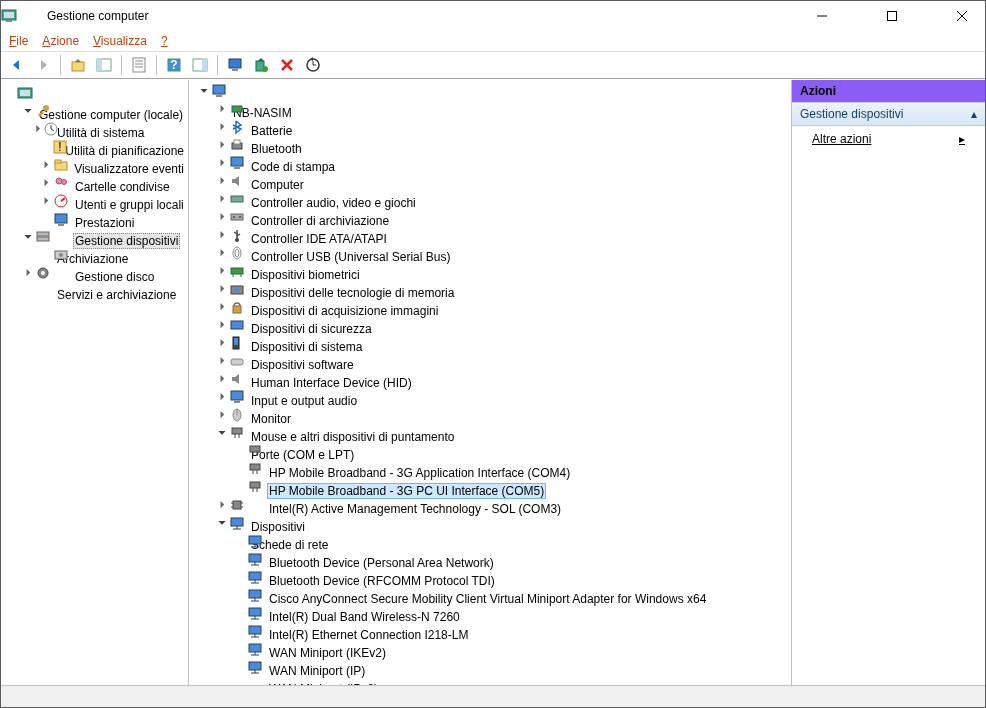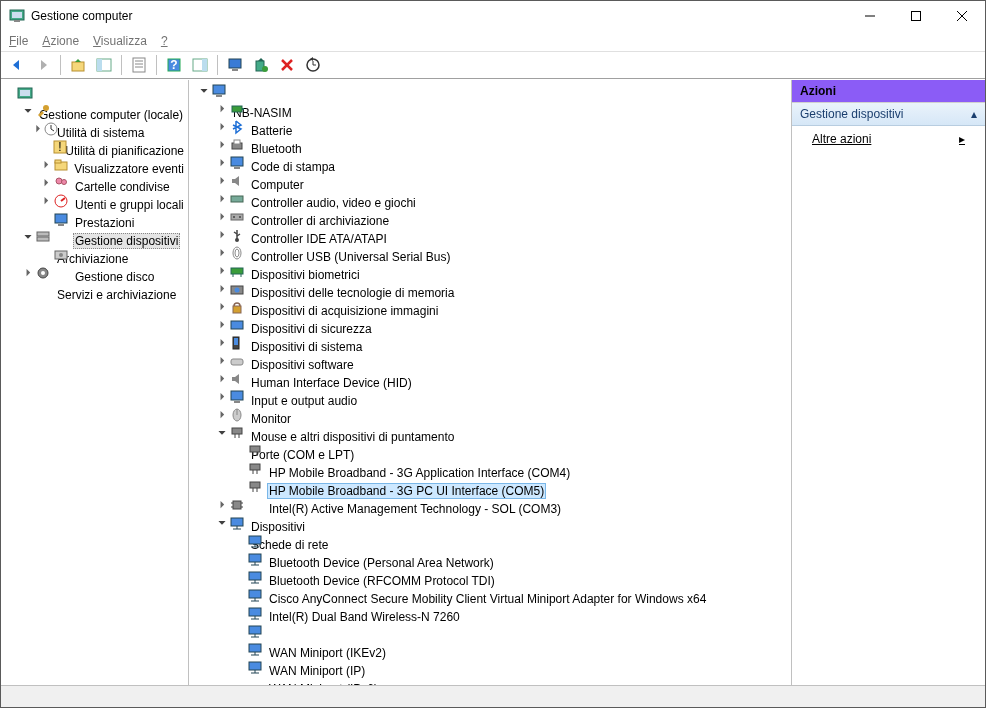--- a/index.html
+++ b/index.html
@@ -1,24 +1,24 @@
 <!DOCTYPE html>
 <html><head>
 <meta charset="utf-8">
 <style>
 * { box-sizing: border-box; margin: 0; padding: 0; font-family: "Segoe UI", Tahoma, sans-serif; font-size: 12px; }
 body { background: #fff; width: 986px; height: 708px; overflow: hidden; display: flex; flex-direction: column; border: 1px solid #5a5a5a; }
 
-.titlebar { height: 30px; display: flex; align-items: center; padding-left: 8px; background: #fff; }
+.titlebar { height: 30px; display: flex; align-items: center; background: #fff; gap: 24px; }
 .titlebar .ticon { width: 16px; height: 16px; margin-right: 6px; }
 .titlebar .title { flex: 1; color: #000; }
 .titlebar .winbtn { width: 46px; height: 30px; display: flex; align-items: center; justify-content: center; color: #000; }
 
 .menubar { height: 20px; display: flex; align-items: center; padding: 0 8px; gap: 14px; }
-.menubar span { color: #737373; }
+.menubar span { color: #c2410c; }
 .menubar span u { text-decoration: underline; }
 
 .toolbar { height: 28px; border-top: 1px solid #e0e0e0; border-bottom: 1px solid #a0a0a0; display: flex; align-items: center; padding: 0 4px; gap: 2px; background: #fff; }
 .tbtn { width: 24px; height: 22px; display: flex; align-items: center; justify-content: center; border: 1px solid transparent; }
 .tsep { width: 1px; height: 20px; background: #c0c0c0; margin: 0 3px; }
 
 .main { flex: 1; display: flex; border-top: 1px solid #fff; min-height: 0; }
 .leftpane { width: 188px; border-right: 1px solid #c0c0c0; background: #fff; overflow: hidden; padding: 2px 0; }
 .midpane { flex: 1; background: #fff; overflow: hidden; position: relative; }
 .rightpane { width: 194px; border-left: 1px solid #c0c0c0; background: #fff; display: flex; flex-direction: column; }
@@ -617,20 +617,21 @@
           <div class="trow">
             <span class="tw" style="width: 42px;"></span>
             <span class="arrow"></span>
             <span class="ic">
               <svg width="16" height="16">
                 <rect x="2" y="3" width="12" height="8" fill="#4a8be0" stroke="#245"></rect>
                 <line x1="8" y1="11" x2="8" y2="14" stroke="#245"></line>
                 <line x1="4" y1="14" x2="12" y2="14" stroke="#245"></line>
               </svg>
             </span>
+            <span class="lbl">Intel(R) Ethernet Connection I218-LM</span>
           </div>
           <div class="trow">
             <span class="tw" style="width: 42px;"></span>
             <span class="arrow"></span>
             <span class="ic">
               <svg width="16" height="16">
                 <rect x="2" y="3" width="12" height="8" fill="#4a8be0" stroke="#245"></rect>
                 <line x1="8" y1="11" x2="8" y2="14" stroke="#245"></line>
                 <line x1="4" y1="14" x2="12" y2="14" stroke="#245"></line>
               </svg>

